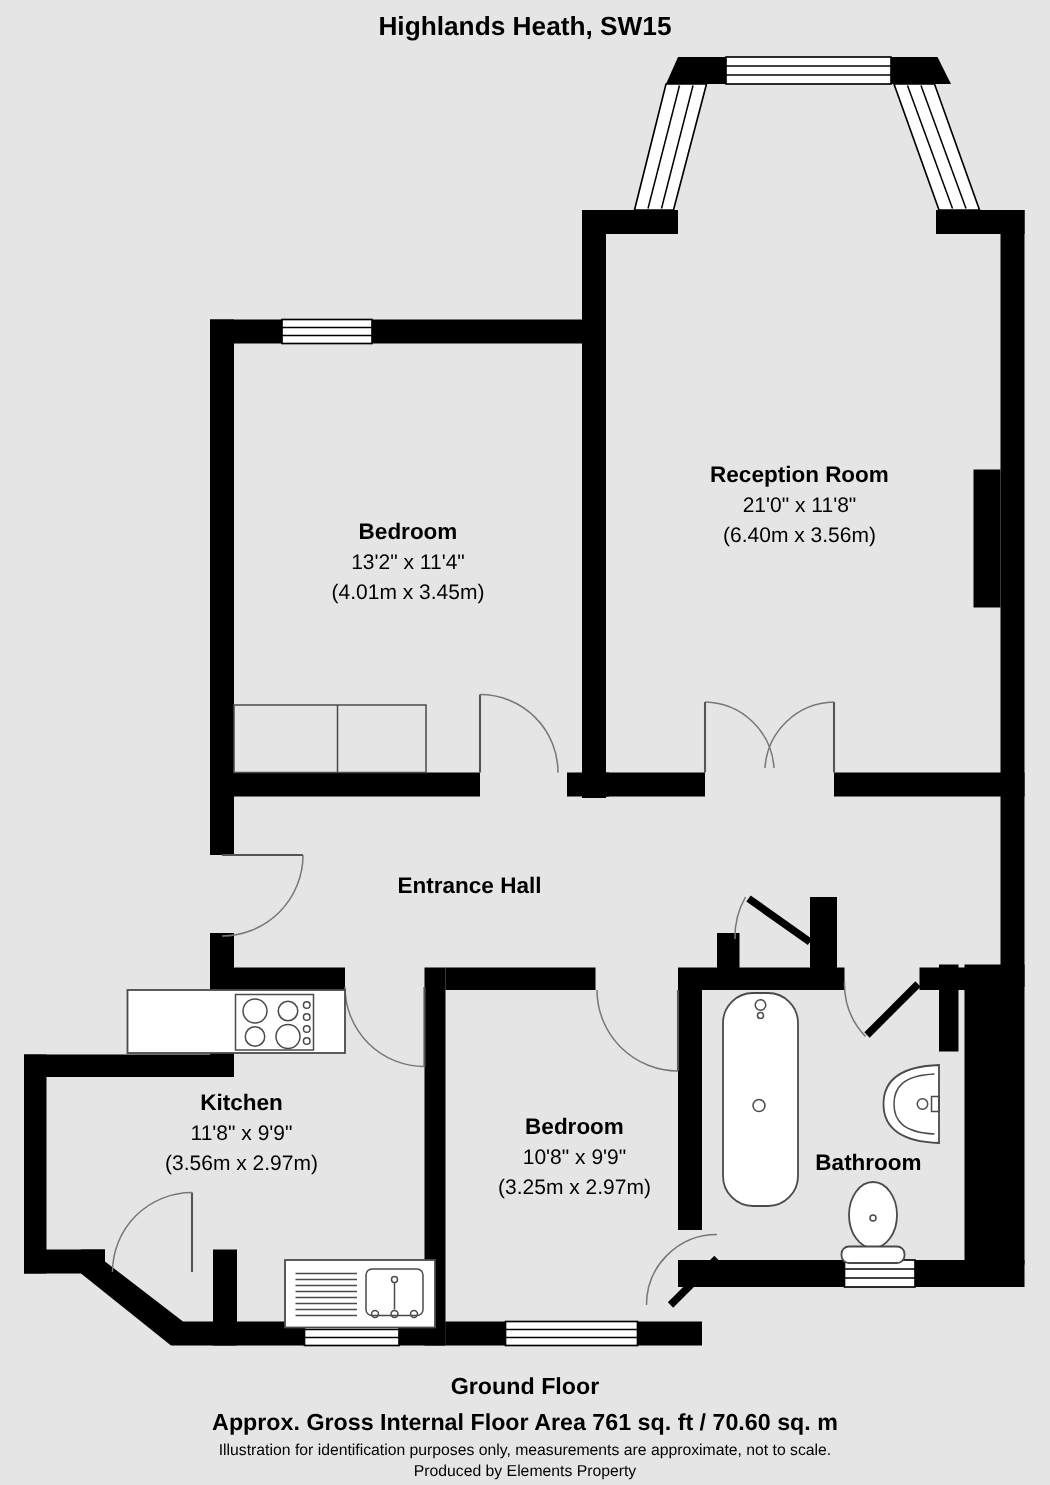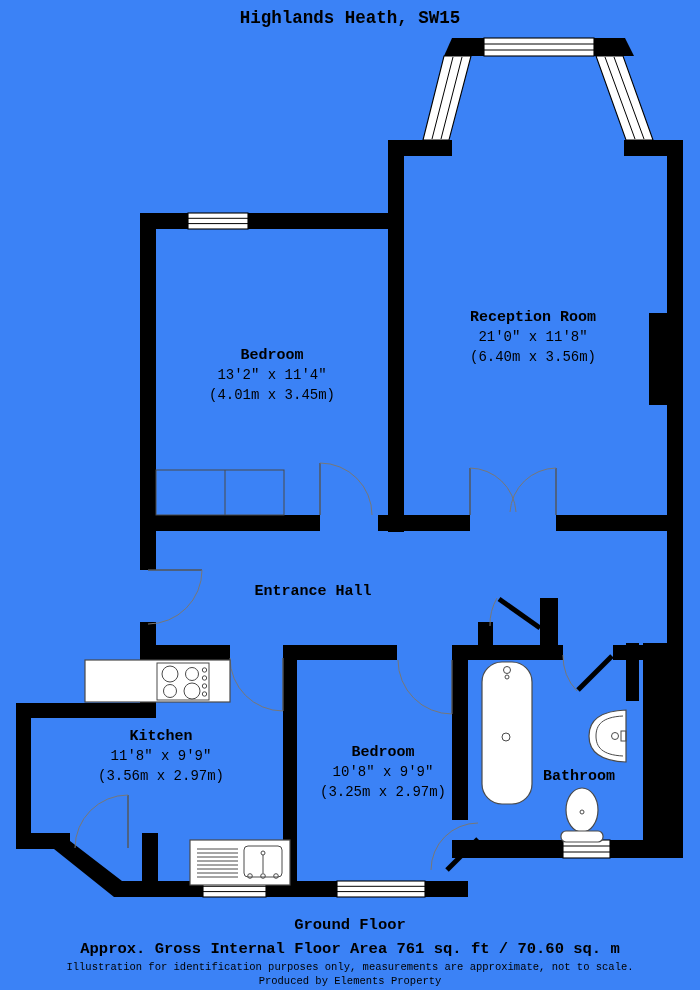--- a/index.html
+++ b/index.html
@@ -1,17 +1,17 @@
 <!DOCTYPE html>
 <html><head>
 <meta charset="utf-8">
 <style>
   html,body{margin:0;padding:0;background:#ffffff;}
-  .page{position:relative;width:700px;height:990px;background:#3b82f6;overflow:hidden;
-        font-family:Liberation Mono, monospace;}
+  .page{position:relative;width:700px;height:990px;background:#e5e5e5;overflow:hidden;
+        font-family:Liberation Sans, sans-serif;}
   svg{position:absolute;left:0;top:0;}
   text{fill:#000;}
   .room-name{font-size:15px;font-weight:bold;}
   .room-dims{font-size:14px;}
   .title{font-size:17.5px;font-weight:bold;}
   .footer-big{font-size:15.5px;font-weight:bold;}
   .footer-small{font-size:10.5px;}
   .wall{fill:#000;stroke:none;}
   .win{fill:#fff;stroke:#000;stroke-width:1.1;}
   .winline{stroke:#000;stroke-width:1;fill:none;}

